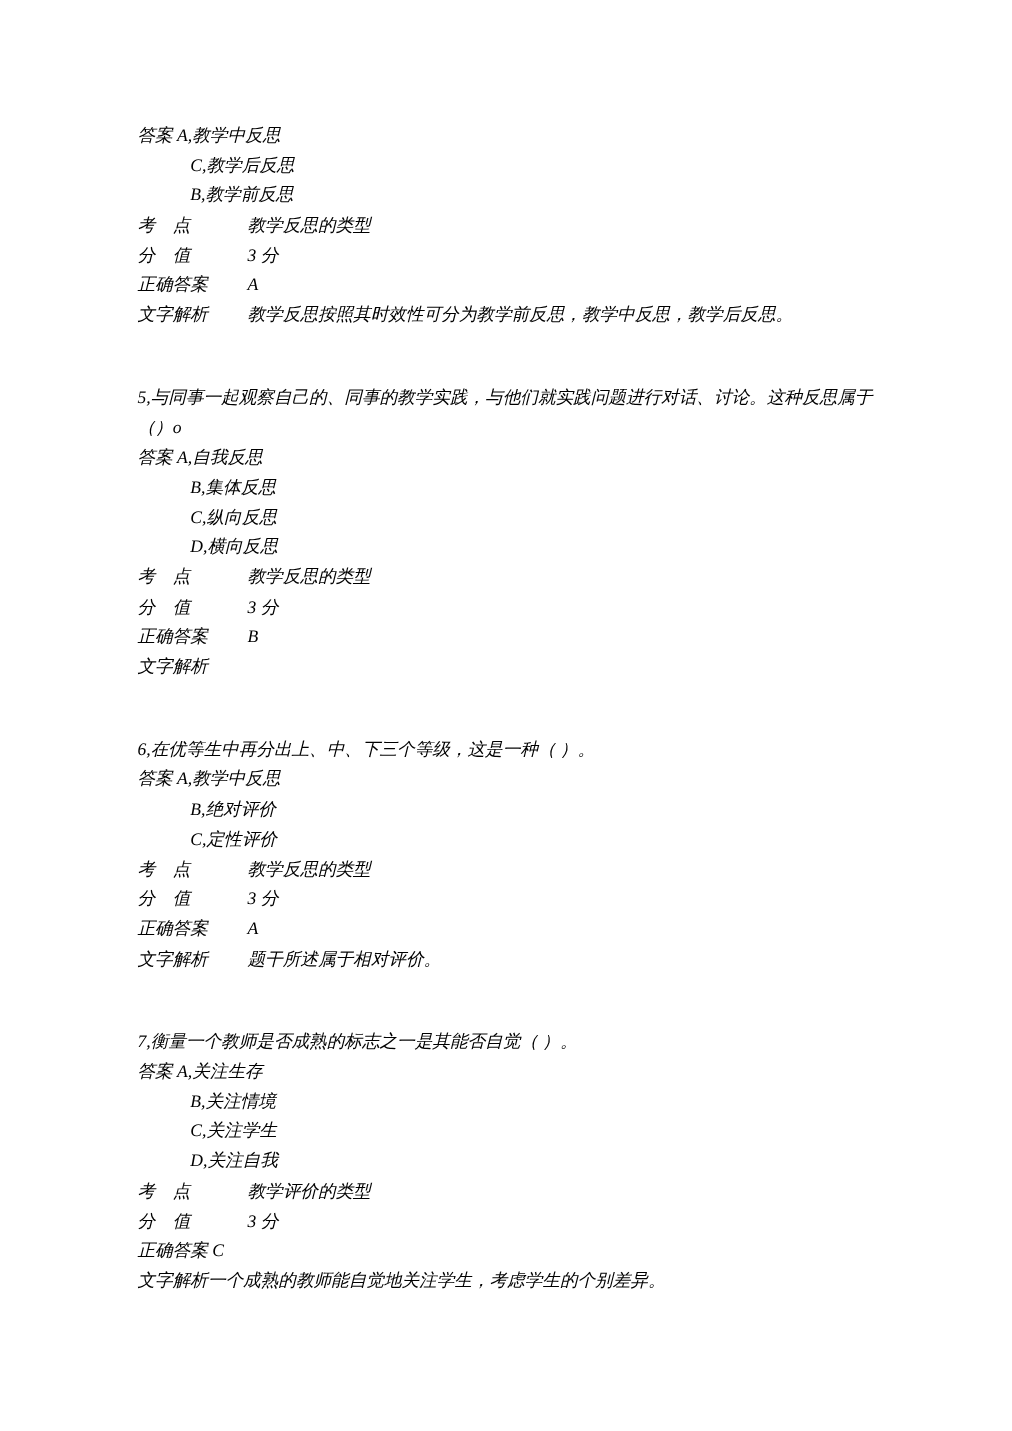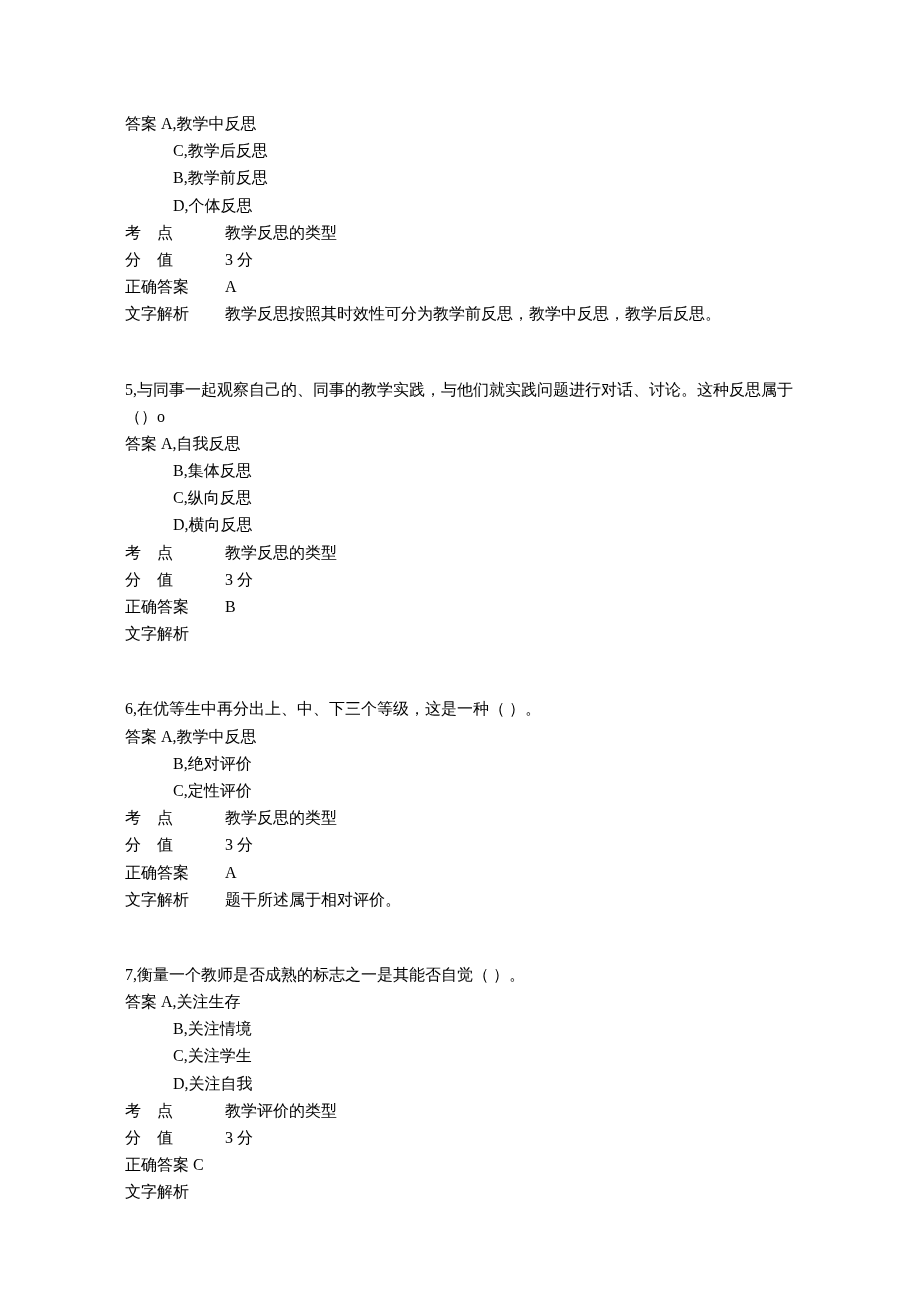--- a/index.html
+++ b/index.html
@@ -9,20 +9,21 @@
     font-family: "SimSun", "宋体", serif;
     font-size: 16px;
     color: #000000;
     line-height: 1.7;
   }
   .page {
     width: 920px;
     min-height: 1301px;
     padding: 110px 125px 17px 125px;
     box-sizing: border-box;
+    font-style: italic;
   }
   .row {
     display: flex;
     white-space: pre;
   }
   .indent {
     padding-left: 48px;
   }
   .label-col {
     width: 100px;
@@ -34,21 +35,20 @@
 </style>
 </head>
 <body>
 
 <div class="page">
 
   <div>
     <div class="row"><span>答案 </span><span>A,教学中反思</span></div>
     <div class="indent">C,教学后反思</div>
     <div class="indent">B,教学前反思</div>
-    <div class="indent">D,个体反思</div>
     <div class="row"><span class="label-col">考    点</span><span>教学反思的类型</span></div>
     <div class="row"><span class="label-col">分    值</span><span>3 分</span></div>
     <div class="row"><span class="label-col">正确答案</span><span>A</span></div>
     <div class="row"><span class="label-col">文字解析</span><span>教学反思按照其时效性可分为教学前反思，教学中反思，教学后反思。</span></div>
   </div>
 
   <div class="gap"></div>
 
   <div>
     <div>5,与同事一起观察自己的、同事的教学实践，与他们就实践问题进行对话、讨论。这种反思属于（）o</div>
@@ -79,17 +79,17 @@
 
   <div>
     <div>7,衡量一个教师是否成熟的标志之一是其能否自觉（          ）。</div>
     <div class="row"><span>答案 </span><span>A,关注生存</span></div>
     <div class="indent">B,关注情境</div>
     <div class="indent">C,关注学生</div>
     <div class="indent">D,关注自我</div>
     <div class="row"><span class="label-col">考    点</span><span>教学评价的类型</span></div>
     <div class="row"><span class="label-col">分    值</span><span>3 分</span></div>
     <div class="row"><span>正确答案 </span><span>C</span></div>
-    <div class="row"><span>文字解析</span></div>
+    <div class="row"><span>文字解析</span><span>一个成熟的教师能自觉地关注学生，考虑学生的个别差异。</span></div>
   </div>
 
 
 </div>
 
 </body></html>

